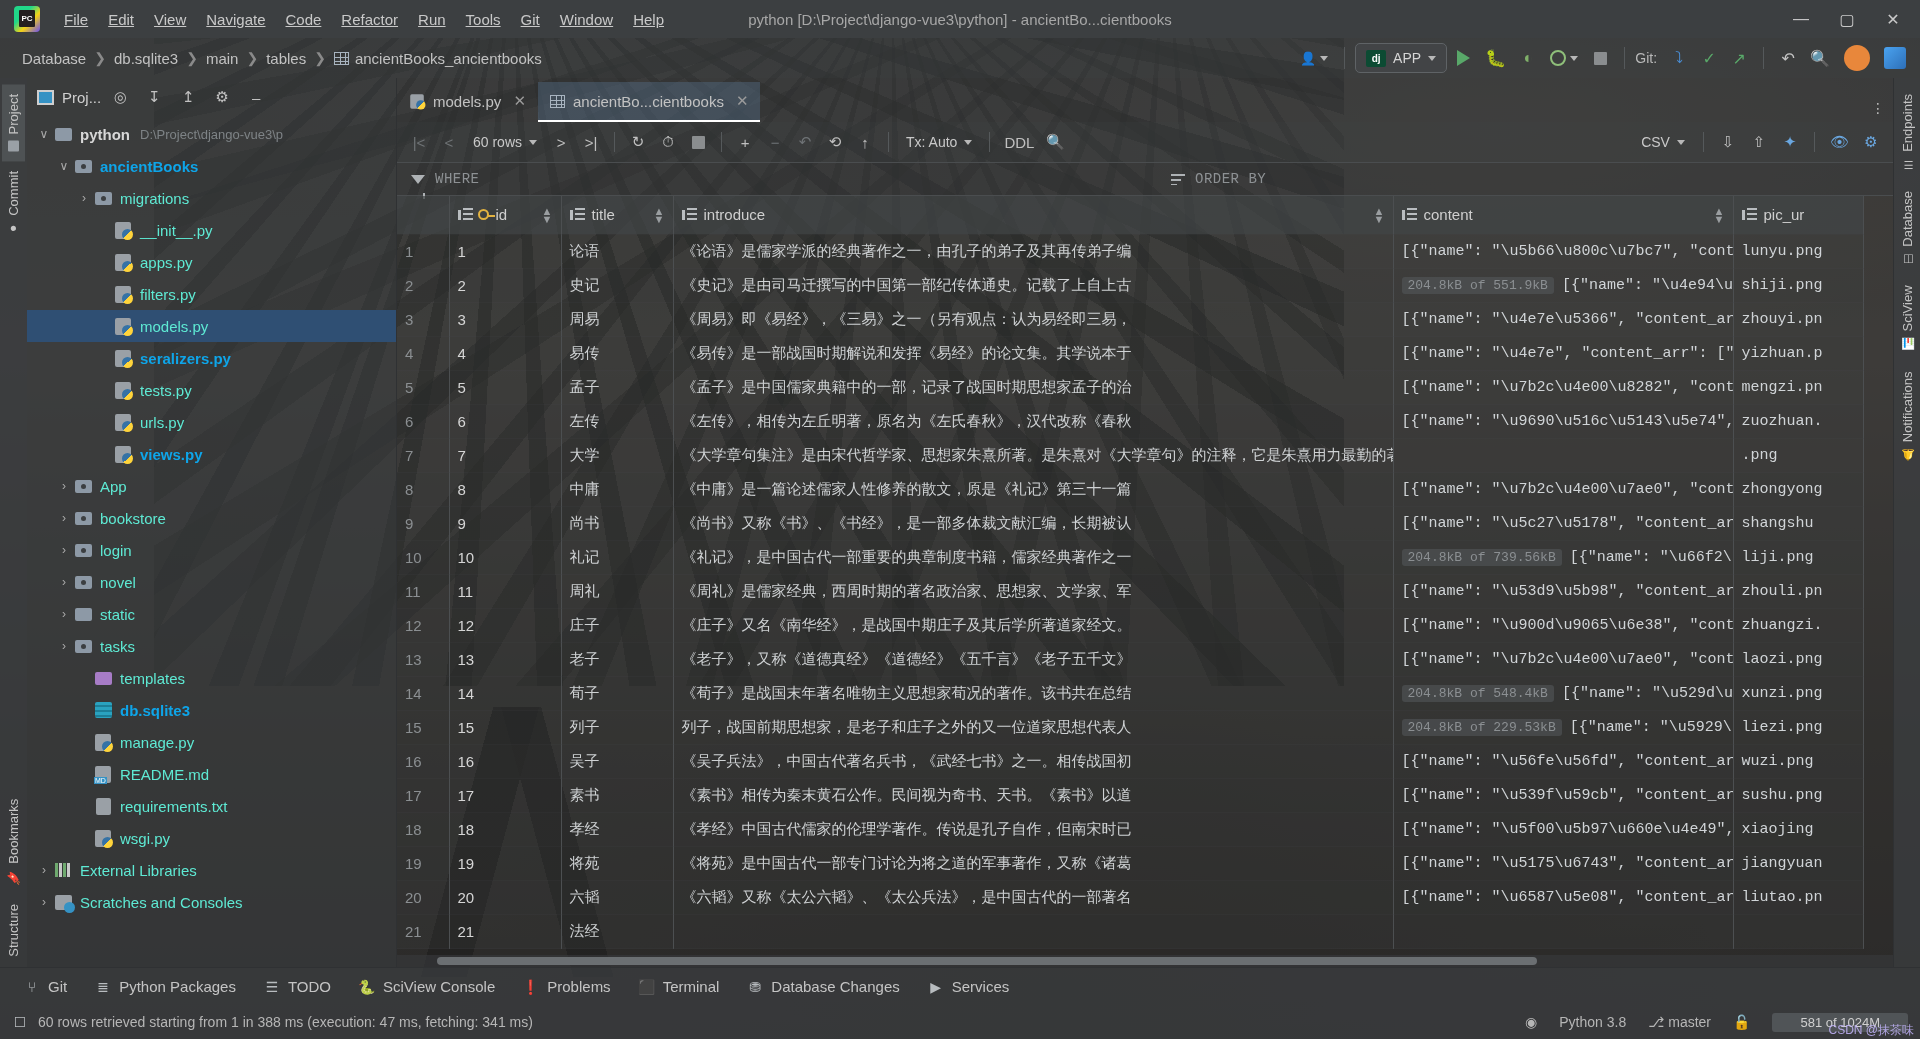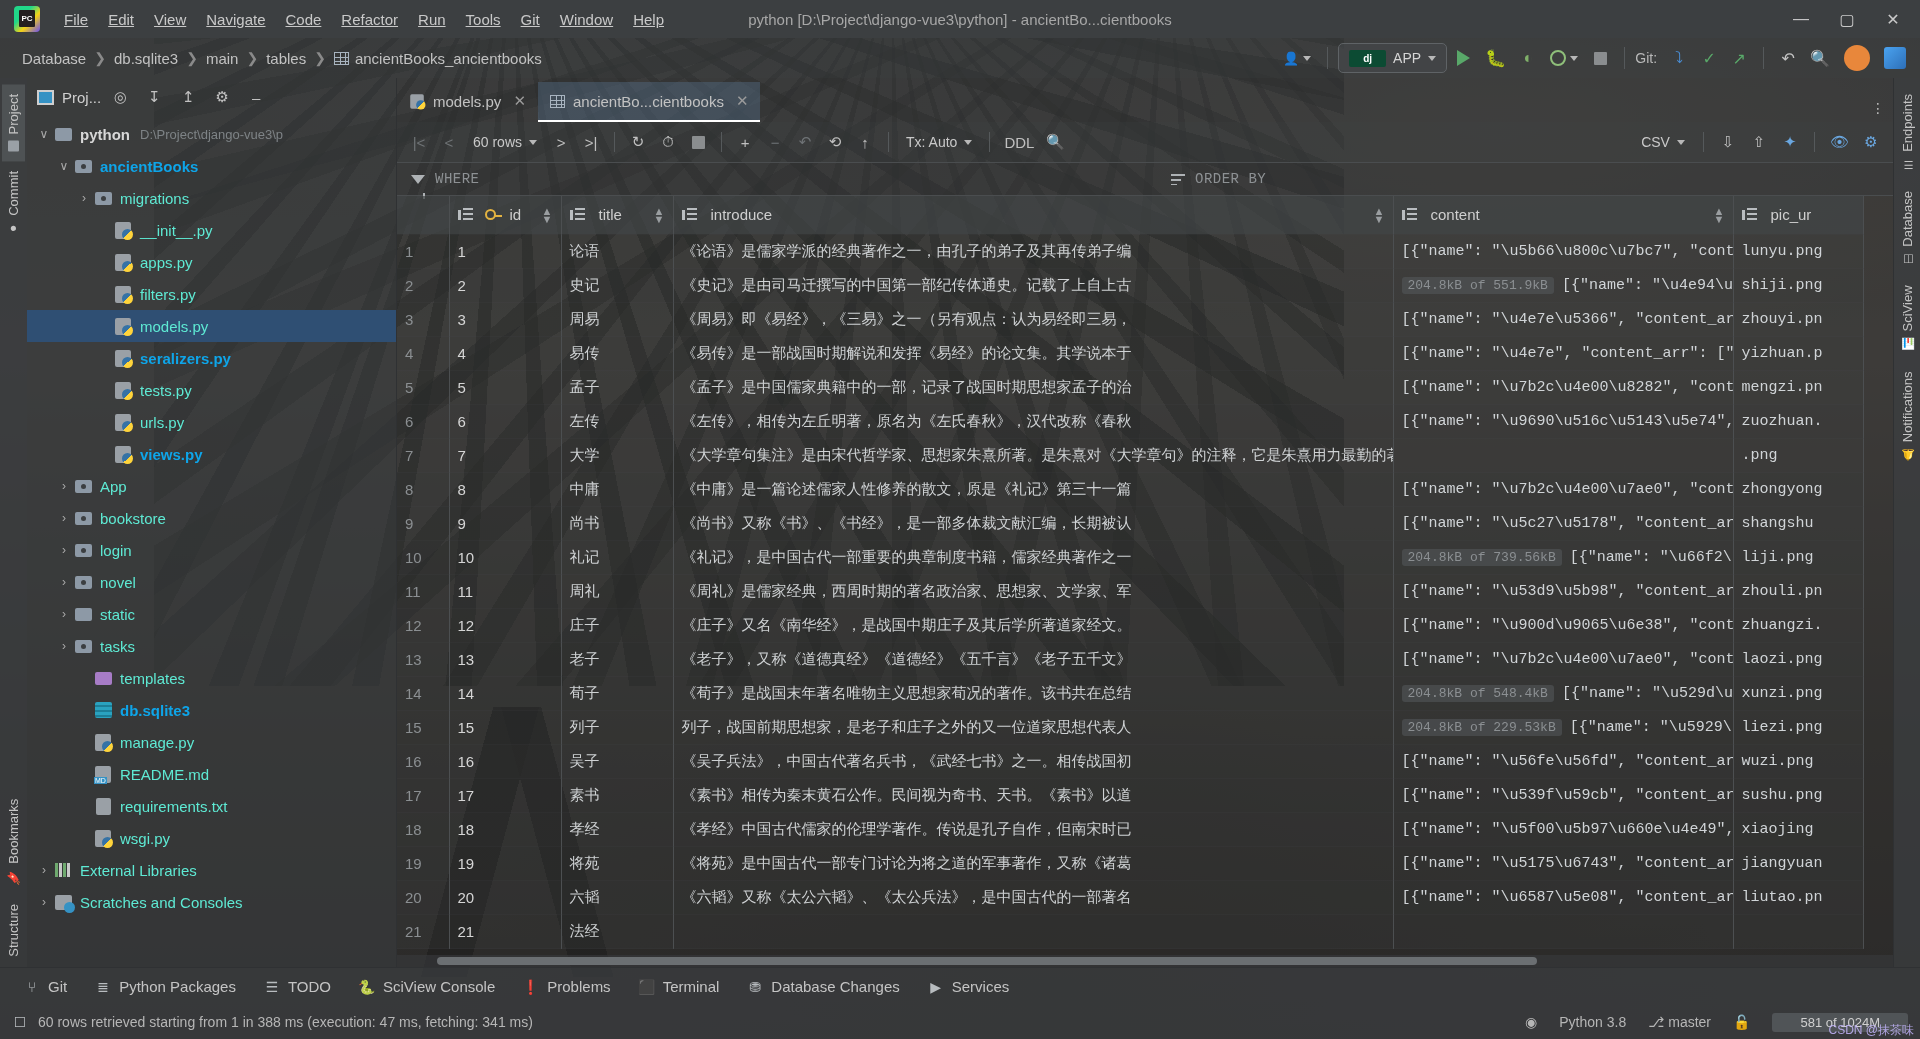--- a/index.html
+++ b/index.html
@@ -85,21 +85,21 @@
   }
   .nav-right { margin-left: auto; display: flex; align-items: center; gap: 2px; }
   .navbtn {
     height: 28px; min-width: 28px; display:flex; align-items:center; justify-content:center;
     padding: 0 6px; color:#c4c4c4; border-radius:4px; font-size:13px; gap:4px;
   }
   .runcfg {
     display:flex; align-items:center; gap:7px; height:30px; padding:0 10px;
     border:1px solid #5f6366; border-radius:5px; background:rgba(70,74,77,.6); color:#d5d5d5; font-size:14px;
   }
-  .dj-badge{ width:37px;height:17px;background:#0c4b33;color:#fff;font-size:10px;font-weight:bold;
+  .dj-badge{ width:20px;height:17px;background:#0c4b33;color:#fff;font-size:10px;font-weight:bold;
     display:flex;align-items:center;justify-content:center;border-radius:2px;}
   .caret { width:0;height:0;border-left:4px solid transparent;border-right:4px solid transparent;
     border-top:5px solid #b8b8b8; display:inline-block;}
   .ico-play { width:0;height:0;border-top:8px solid transparent;border-bottom:8px solid transparent;
     border-left:13px solid #59a869; }
   .ico-sq { width:13px;height:13px;background:#8a8d8f;border-radius:1px;}
   .ico-circle { width:16px;height:16px;border:2px solid #8fbf7a;border-radius:50%;}
   .gitlabel{color:#b9b9b9;font-size:14px;margin-right:6px;}
   .gmark{font-size:16px;}
   .avatar-orange{width:26px;height:26px;border-radius:50%;background:#e8873b;}
@@ -187,21 +187,21 @@
 
   
   .gridwrap{flex:1 1 auto;overflow:hidden;position:relative;}
   table.grid{border-collapse:collapse;table-layout:fixed;width:1466px;}
   table.grid th, table.grid td{
     border-right:1px solid #4c4f51; border-bottom:1px solid #43464855;
     padding:0 8px; height:34px; text-align:left; overflow:hidden; white-space:nowrap;
     font-weight:normal; font-size:15px;
   }
   table.grid th{ background:rgba(66,69,71,.75); color:#cfcfcf; height:38px; position:relative;}
-  th .hd{display:flex;align-items:center;gap:14px;}
+  th .hd{display:flex;align-items:center;gap:7px;}
   .colico{width:15px;height:14px;flex:0 0 15px;display:inline-block;position:relative;
     background:
       linear-gradient(#b9bdc0,#b9bdc0) 0 2px/3px 10px no-repeat,
       linear-gradient(#b9bdc0,#b9bdc0) 5px 0/10px 2px no-repeat,
       linear-gradient(#b9bdc0,#b9bdc0) 5px 5px/10px 2px no-repeat,
       linear-gradient(#b9bdc0,#b9bdc0) 5px 10px/10px 2px no-repeat;}
   .keyico{width:11px;height:11px;border-radius:50%;border:2px solid #e3b341;position:relative;margin-left:-2px;}
   .keyico::after{content:"";position:absolute;left:8px;top:4px;width:7px;height:2px;background:#e3b341;}
   .sortarrows{margin-left:auto;color:#9a9ea1;font-size:11px;line-height:8px;text-align:center;}
   td.num{ text-align:right; color:#d6d6d6; font-family:"Liberation Sans",sans-serif;}

